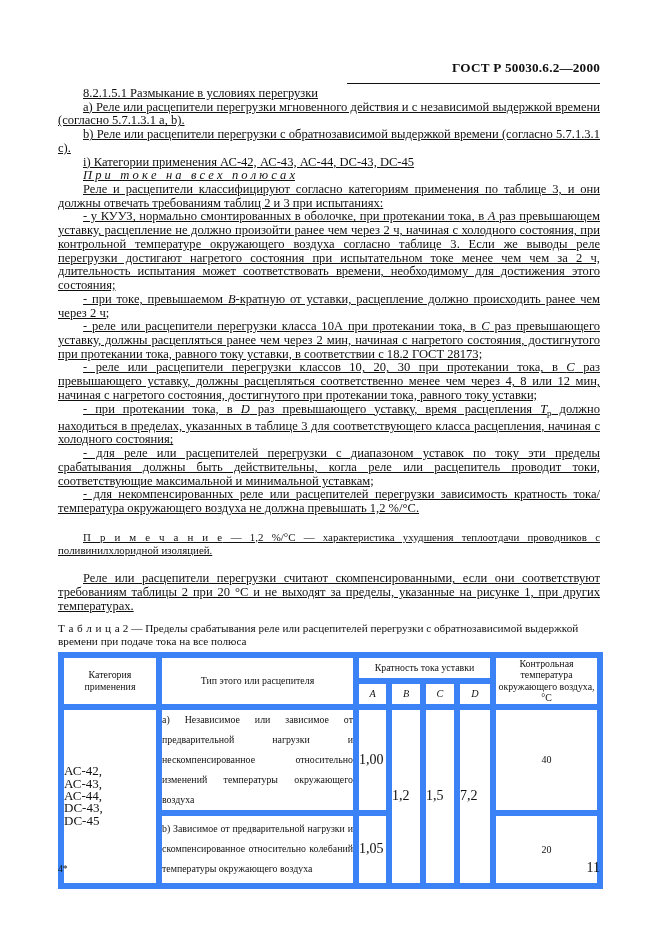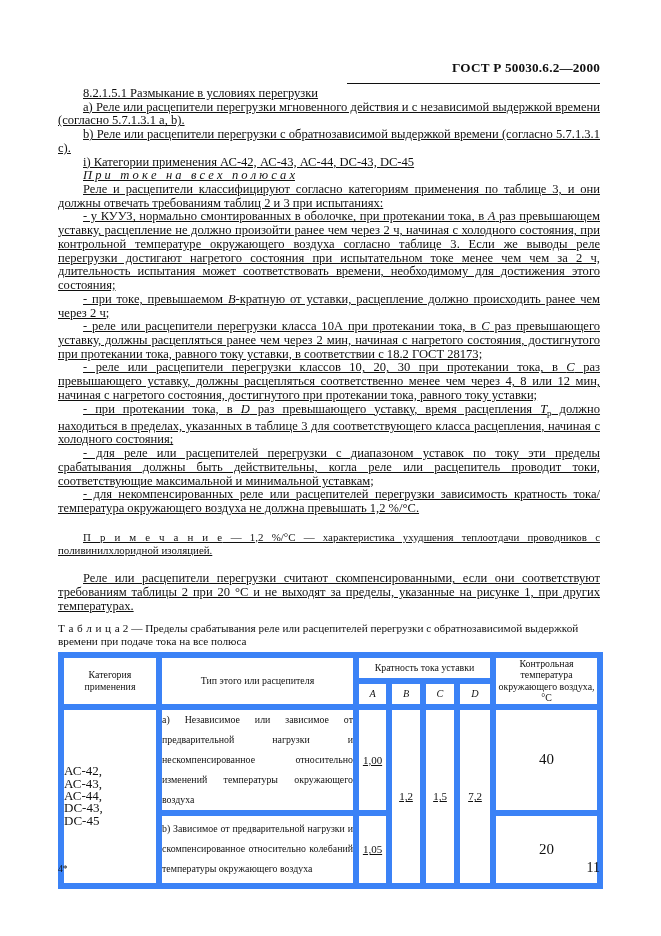--- a/index.html
+++ b/index.html
@@ -69,22 +69,22 @@
   table.gost thead th { text-align:center; line-height:11.4px; }
   table.gost thead tr:last-child th,
   table.gost thead th.spanrow { border-bottom:3px double #101010; }
   td.cat {
     text-align:left; line-height:12.4px; font-size:13px;
   }
   td.kind {
     text-align:justify; vertical-align:top;
     padding:6px 7px 4px 9px; line-height:20px; font-size:9.9px;margin-top:36px;
   }
-  td.num { text-align:center; font-size:11px;text-decoration:underline; }
-  td.temp { text-align:center; font-size:15px; }
+  td.num { text-align:left; font-size:14px; }
+  td.temp { text-align:center; font-size:10px; }
   td.lowpad { padding-bottom:24px; }
   th.grp { padding:4px 2px; }
   th.sub2 { padding:2px 0 3px 0; font-style:italic; font-size:10.2px; }
   th.vhead { padding:3px 4px; line-height:11.6px; }
   .r1 { height:71px; }
   .r2 { height:73px; }
 
   
   .foot-left {
     position:absolute; left:58px; top:864px;

